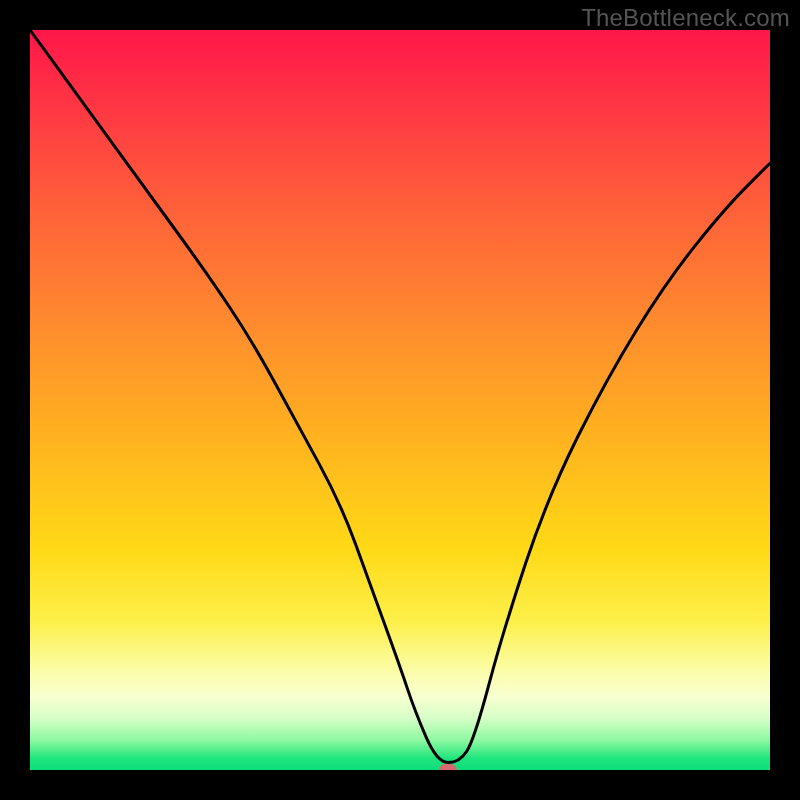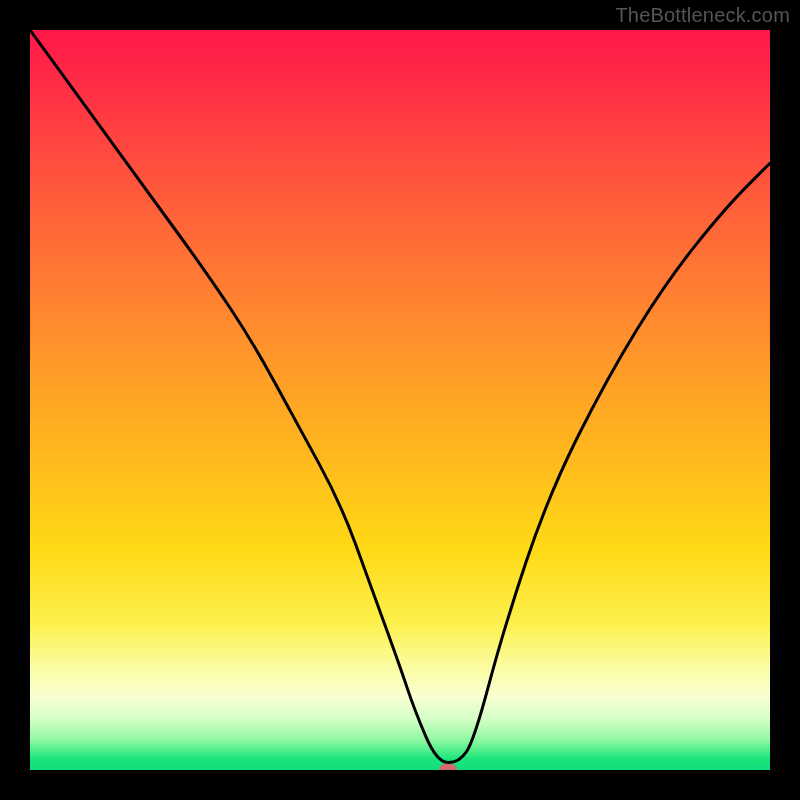--- a/index.html
+++ b/index.html
@@ -15,21 +15,21 @@
     position: relative;
     width: 800px;
     height: 800px;
     background: #000;
   }
   .watermark {
     position: absolute;
     top: 4px;
     right: 10px;
     color: #555;
-    font-size: 20px;
+    font-size: 24px;
     font-weight: 500;
     z-index: 20;
     letter-spacing: 0.2px;
   }
   .plot-area {
     position: absolute;
     left: 30px;
     top: 30px;
     width: 740px;
     height: 740px;

